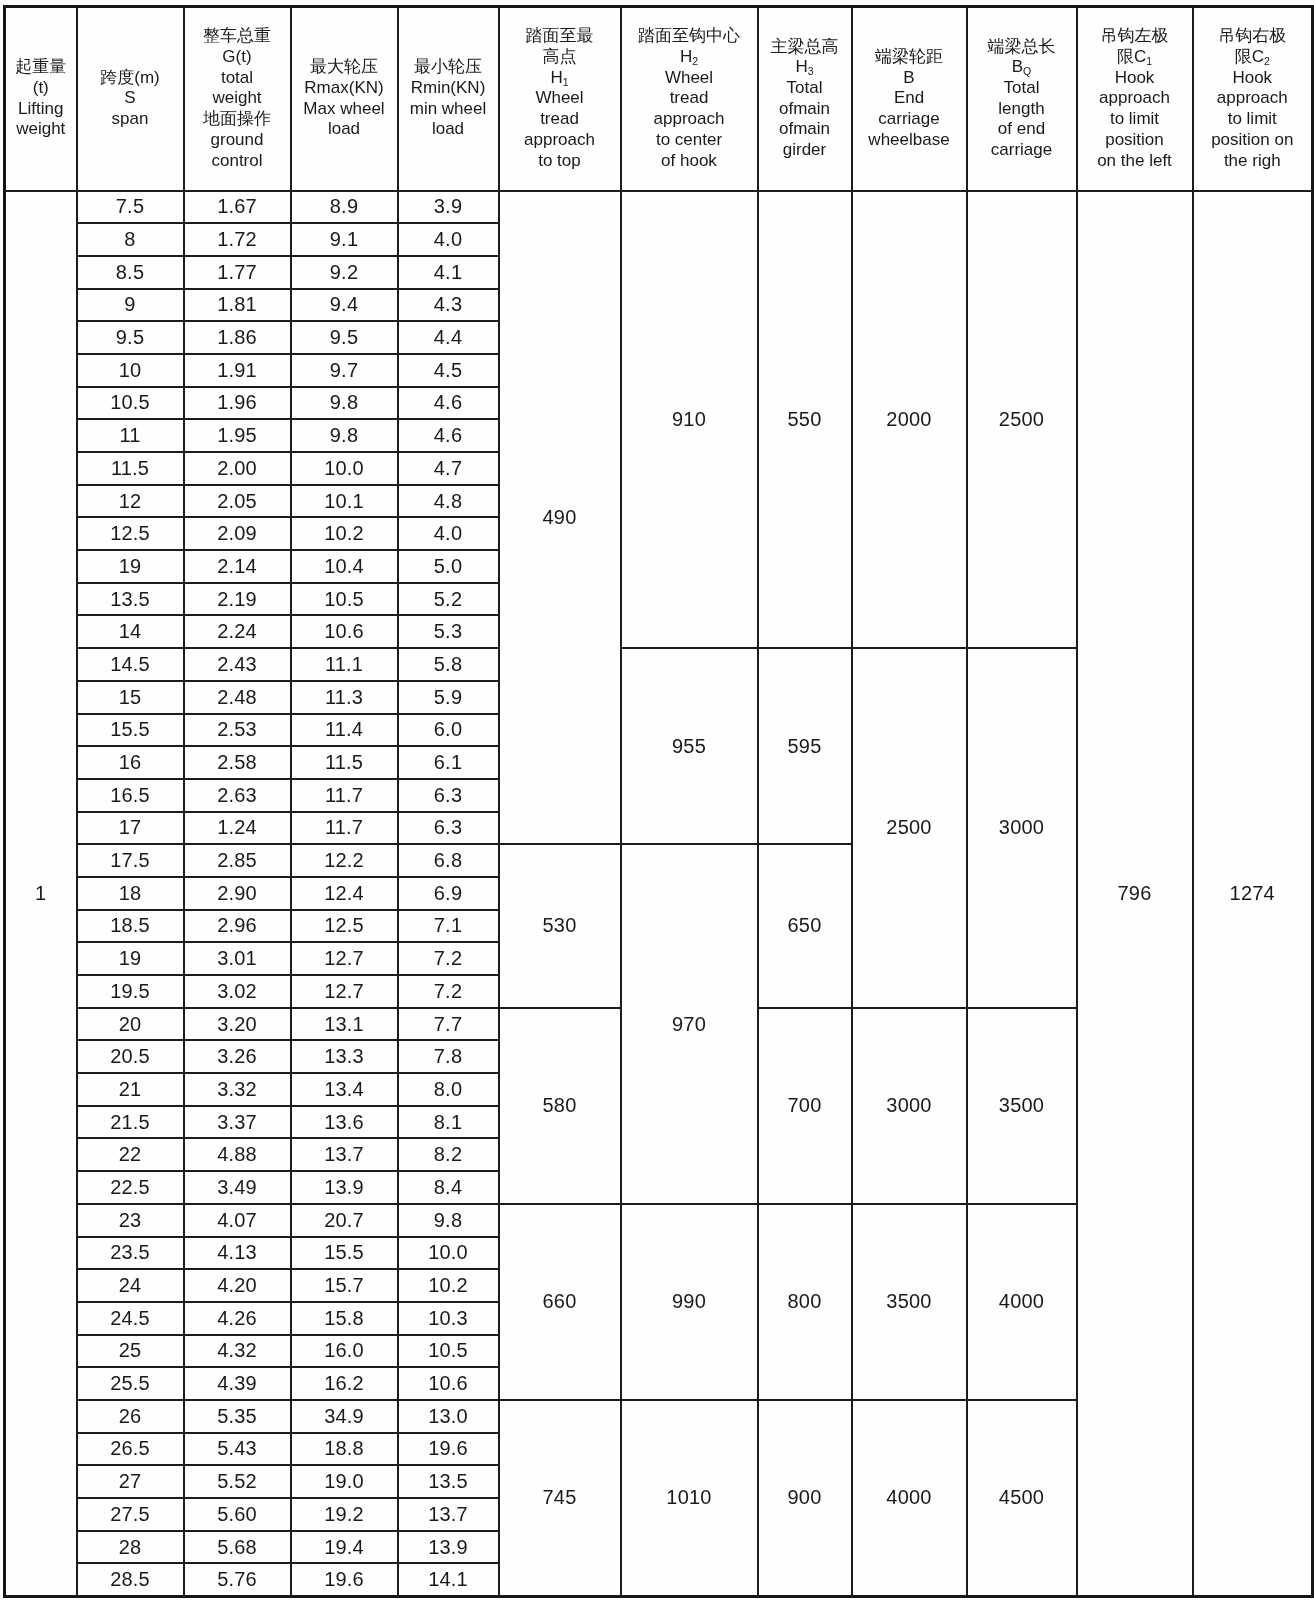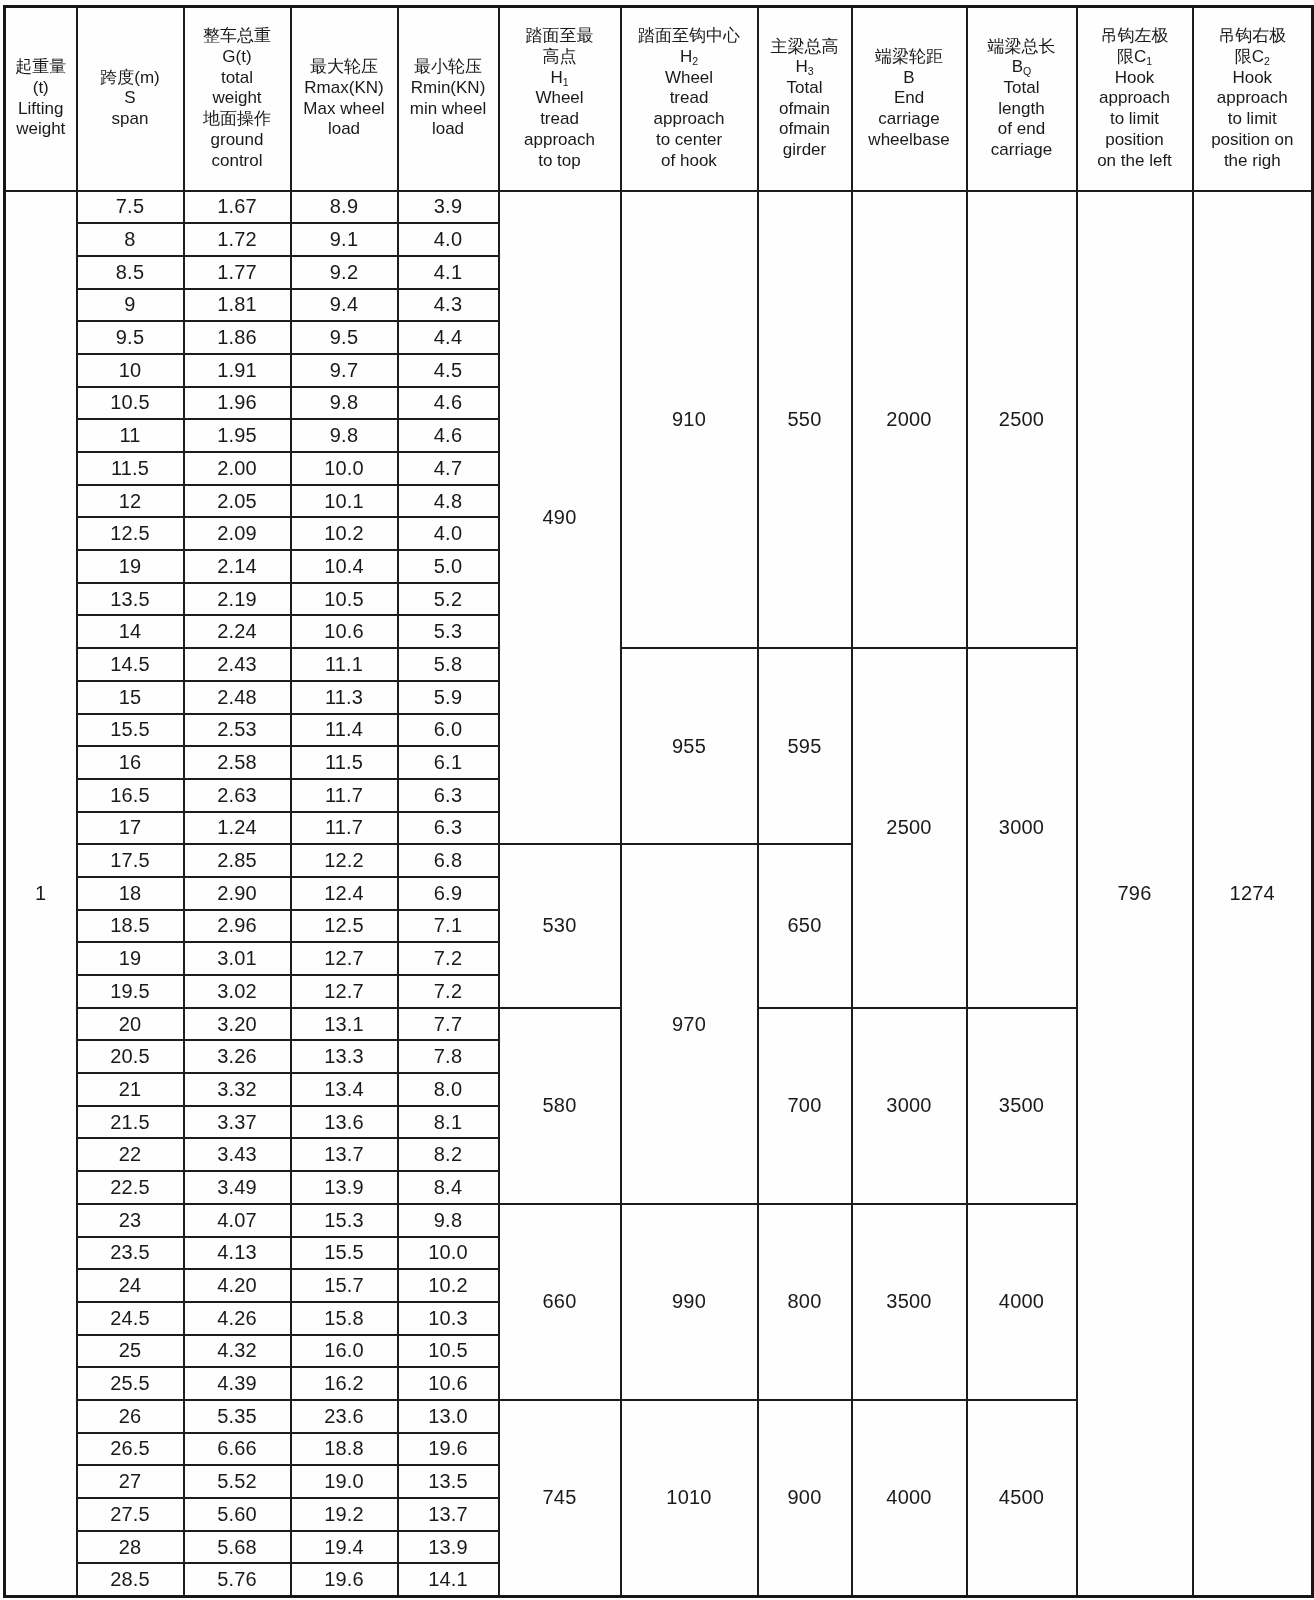--- a/index.html
+++ b/index.html
@@ -352,34 +352,34 @@
           <td>8.0</td>
         </tr>
         <tr>
           <td>21.5</td>
           <td>3.37</td>
           <td>13.6</td>
           <td>8.1</td>
         </tr>
         <tr>
           <td>22</td>
-          <td>3.43</td>
+          <td>4.88</td>
           <td>13.7</td>
           <td>8.2</td>
         </tr>
         <tr>
           <td>22.5</td>
           <td>3.49</td>
           <td>13.9</td>
           <td>8.4</td>
         </tr>
         <tr>
           <td>23</td>
           <td>4.07</td>
-          <td>15.3</td>
+          <td>20.7</td>
           <td>9.8</td>
           <td rowspan="6">660</td>
           <td rowspan="6">990</td>
           <td rowspan="6">800</td>
           <td rowspan="6">3500</td>
           <td rowspan="6">4000</td>
         </tr>
         <tr>
           <td>23.5</td>
           <td>4.13</td>
@@ -406,31 +406,31 @@
         </tr>
         <tr>
           <td>25.5</td>
           <td>4.39</td>
           <td>16.2</td>
           <td>10.6</td>
         </tr>
         <tr>
           <td>26</td>
           <td>5.35</td>
-          <td>23.6</td>
+          <td>34.9</td>
           <td>13.0</td>
           <td rowspan="6">745</td>
           <td rowspan="6">1010</td>
           <td rowspan="6">900</td>
           <td rowspan="6">4000</td>
           <td rowspan="6">4500</td>
         </tr>
         <tr>
           <td>26.5</td>
-          <td>6.66</td>
+          <td>5.43</td>
           <td>18.8</td>
           <td>19.6</td>
         </tr>
         <tr>
           <td>27</td>
           <td>5.52</td>
           <td>19.0</td>
           <td>13.5</td>
         </tr>
         <tr>

